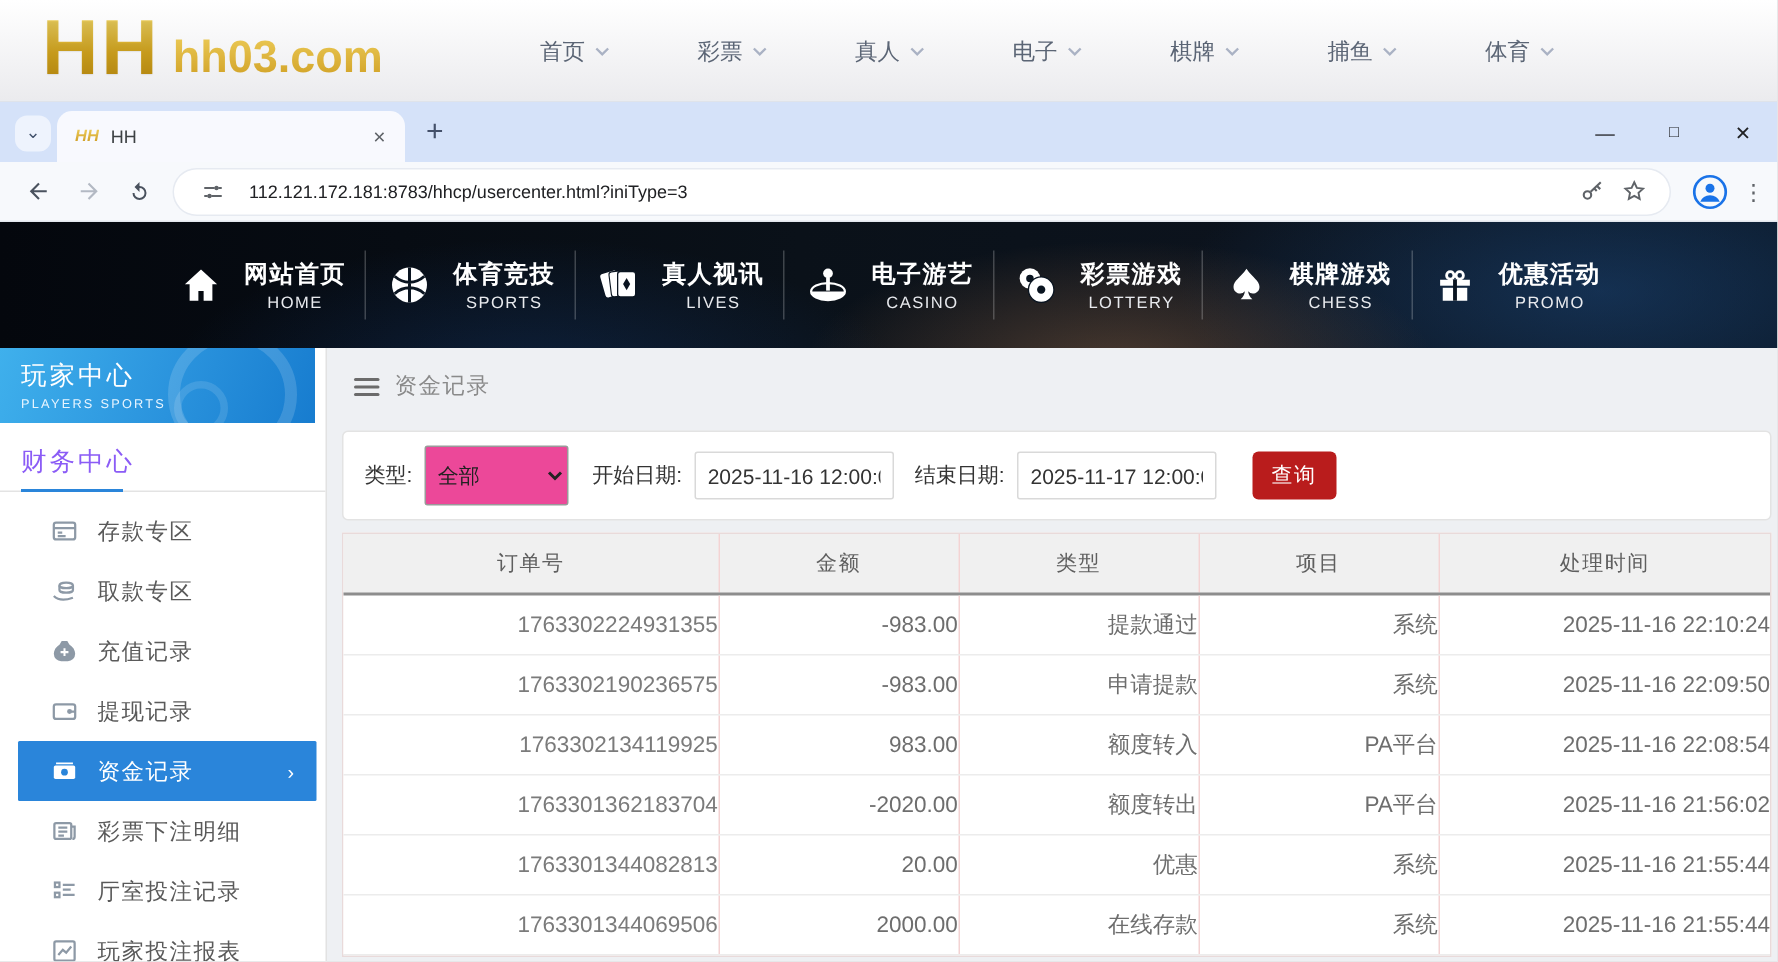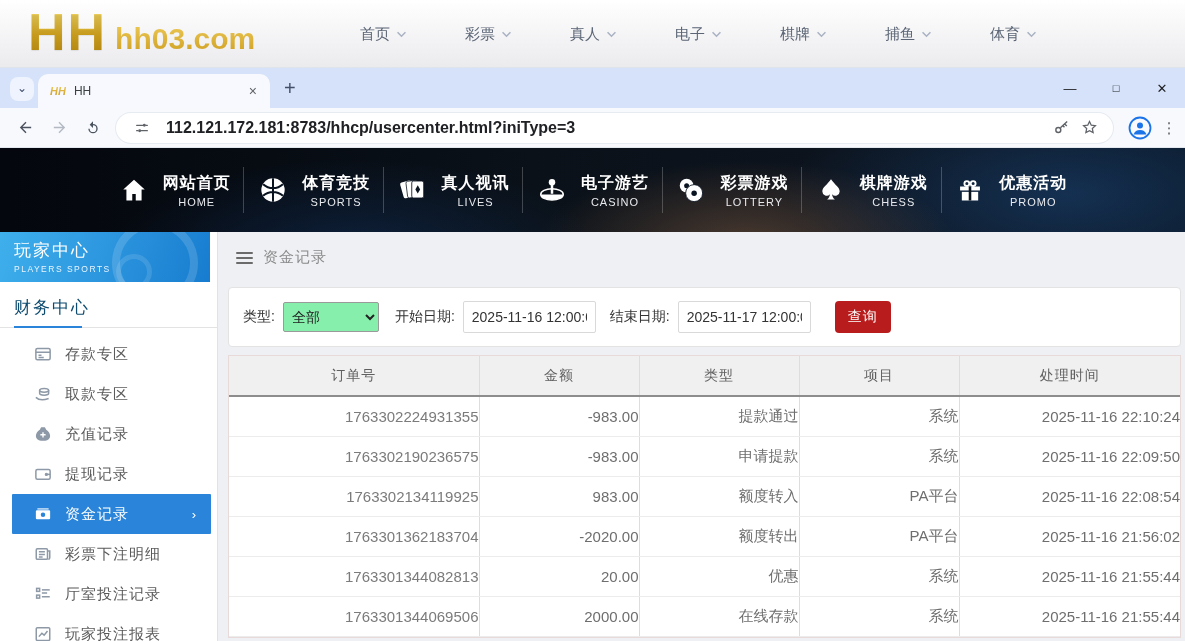--- a/index.html
+++ b/index.html
@@ -35,21 +35,21 @@
     font-size:13px; color:#202124; cursor:pointer; }
   .win-btn.maxi { font-size:11px; }
 
   
   .toolbar { position:absolute; top:108px; left:0; width:1185px; height:40px; background:#f7f9fc;
     border-bottom:1px solid #e3e7ee; display:flex; align-items:center; }
   .nav-btn { width:34px; height:34px; display:flex; align-items:center; justify-content:center; cursor:pointer; }
   .nav-btn svg { display:block; }
   .omnibox { height:30px; flex:1; margin:0 10px 0 6px; background:#ffffff; border-radius:15px;
     box-shadow:0 0 0 1px #e6eaf1; display:flex; align-items:center; padding:0 10px 0 12px; }
-  .url-text { font-size:16px; color:#202124; flex:1; margin-left:10px; white-space:nowrap; overflow:hidden;font-weight:bold; }
+  .url-text { font-size:12px; color:#202124; flex:1; margin-left:10px; white-space:nowrap; overflow:hidden; }
   .omni-icon { width:28px; height:28px; display:flex; align-items:center; justify-content:center; cursor:pointer; }
   .avatar-btn { width:34px; height:34px; display:flex; align-items:center; justify-content:center; cursor:pointer; }
   .more-btn { width:24px; height:34px; display:flex; align-items:center; justify-content:center;
     font-size:15px; color:#5f6368; cursor:pointer; margin-right:4px; }
 
   
   .dark-nav { position:absolute; top:148px; left:0; width:1185px; height:84px;
     background:
       radial-gradient(ellipse 300px 120px at 63% 115%, rgba(150,105,70,.45), transparent 70%),
       radial-gradient(ellipse 400px 160px at 90% 55%, rgba(35,90,155,.40), transparent 70%),
@@ -68,42 +68,42 @@
   .page-body { position:absolute; top:232px; left:0; width:1185px; height:409px; display:flex; background:#eef0f3; }
   .sidebar { width:218px; background:#ffffff; border-right:1px solid #e2e2e2; position:relative; }
   .player-header { width:210px; height:50px; background:linear-gradient(110deg,#3fb0ec,#2a93dd 55%,#177ccf);
     padding:7px 0 0 14px; position:relative; overflow:hidden; cursor:pointer; }
   .player-header:after { content:""; position:absolute; right:12px; top:-12px; width:70px; height:70px;
     border-radius:50%; border:8px solid rgba(255,255,255,.15); }
   .player-header:before { content:""; position:absolute; right:58px; top:22px; width:26px; height:26px;
     border-radius:50%; border:5px solid rgba(255,255,255,.12); }
   .ph-zh { font-size:17px; color:#fff; letter-spacing:2px; }
   .ph-en { font-size:8.5px; color:#e8f5ff; letter-spacing:1.5px; margin-top:2px; }
-  .section-title { font-size:17px; color:#0c4a6e; letter-spacing:2px; margin:14px 0 8px 14px; }
+  .section-title { font-size:17px; color:#8b5cf6; letter-spacing:2px; margin:14px 0 8px 14px; }
   .section-underline { height:1px; background:#e3e3e3; margin:0 0 6px 0; position:relative; }
   .section-underline .blue { position:absolute; left:14px; top:-1px; width:68px; height:2px; background:#2a85da; }
   .side-menu { list-style:none; }
   .side-item { height:40px; display:flex; align-items:center; padding-left:34px; cursor:pointer;
     font-size:15px; color:#5a5a5a; letter-spacing:1px; position:relative; }
   .side-item .s-icon { width:18px; height:18px; margin-right:13px; color:#8d99a6; display:flex; align-items:center; }
   .side-item.active { background:#2a85da; color:#ffffff; margin:0 6px 0 12px; padding-left:22px; border-radius:1px; }
   .side-item.active .s-icon { color:#ffffff; }
   .side-item .chev { margin-left:auto; margin-right:14px; font-size:13px; color:#fff; }
 
   .main { flex:1; padding:16px 4px 0 10px; overflow:hidden; }
   .breadcrumb { display:flex; align-items:center; gap:10px; margin-bottom:20px; padding-left:8px; }
   .hamburger { width:17px; display:flex; flex-direction:column; gap:3px; cursor:pointer; }
   .hamburger i { height:2px; background:#6b6b6b; border-radius:1px; }
   .breadcrumb-label { font-size:15px; color:#8a8a8a; letter-spacing:1px; }
 
   .filter-card { background:#fff; border:1px solid #e3e3e3; border-radius:4px; height:60px;
     display:flex; align-items:center; padding:0 14px; margin-bottom:8px; }
   .f-label { font-size:14px; color:#333; margin-right:8px; }
-  .type-select { width:96px; height:30px; font-size:14px; color:#222; border:1px solid #9a9a9a;
-    border-radius:2px; background:#86efac; margin-right:16px; padding:0 4px; font-family:inherit; }
+  .type-select { width:96px; height:40px; font-size:14px; color:#222; border:1px solid #9a9a9a;
+    border-radius:2px; background:#ec4899; margin-right:16px; padding:0 4px; font-family:inherit; }
   .date-input { width:133px; height:32px; border:1px solid #d9d9d9; border-radius:2px; font-size:14px;
     color:#333; padding:0 8px; margin-right:14px; font-family:inherit; }
   .search-btn { height:32px; padding:0 13px; background:#b91c1c; color:#fff; font-size:14px;
     border:none; border-radius:4px; cursor:pointer; margin-left:10px; font-family:inherit; letter-spacing:1px; }
 
   .table-card { background:#fff; border:1px solid #e9dada; }
   table.funds { width:100%; border-collapse:collapse; table-layout:fixed; }
   table.funds col.c1 { width:250px; } table.funds col.c2 { width:160px; }
   table.funds col.c3 { width:160px; } table.funds col.c4 { width:160px; }
   table.funds th { height:40px; background:#f0f0f0; font-size:14px; font-weight:normal; color:#5f5f5f;

